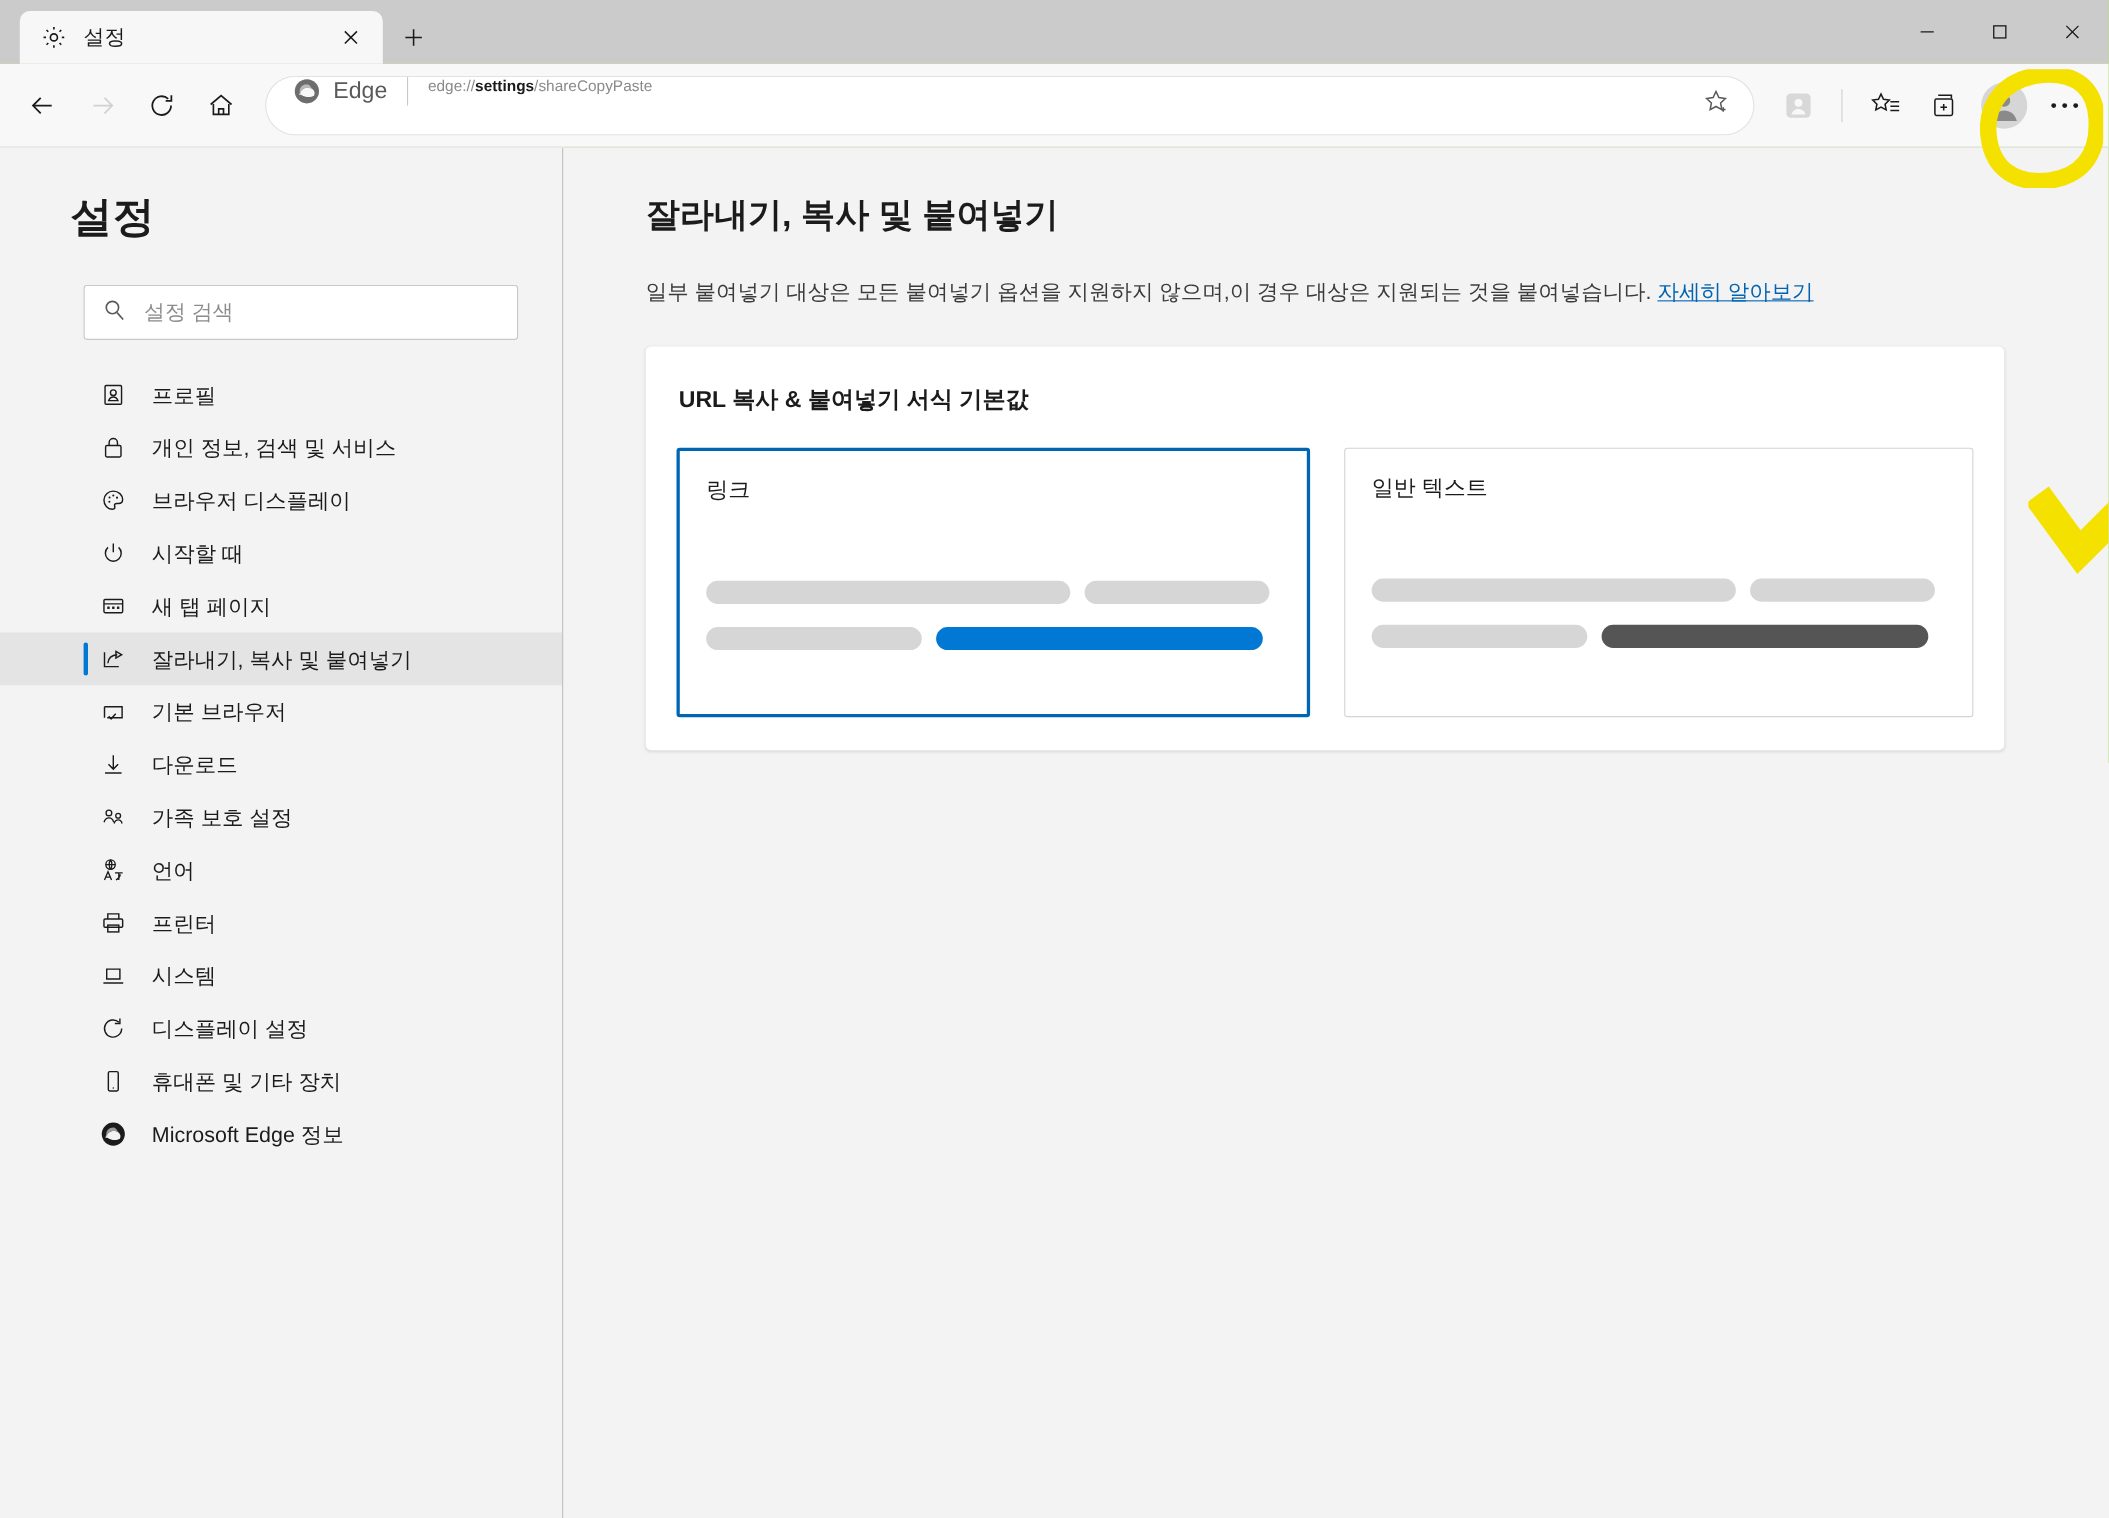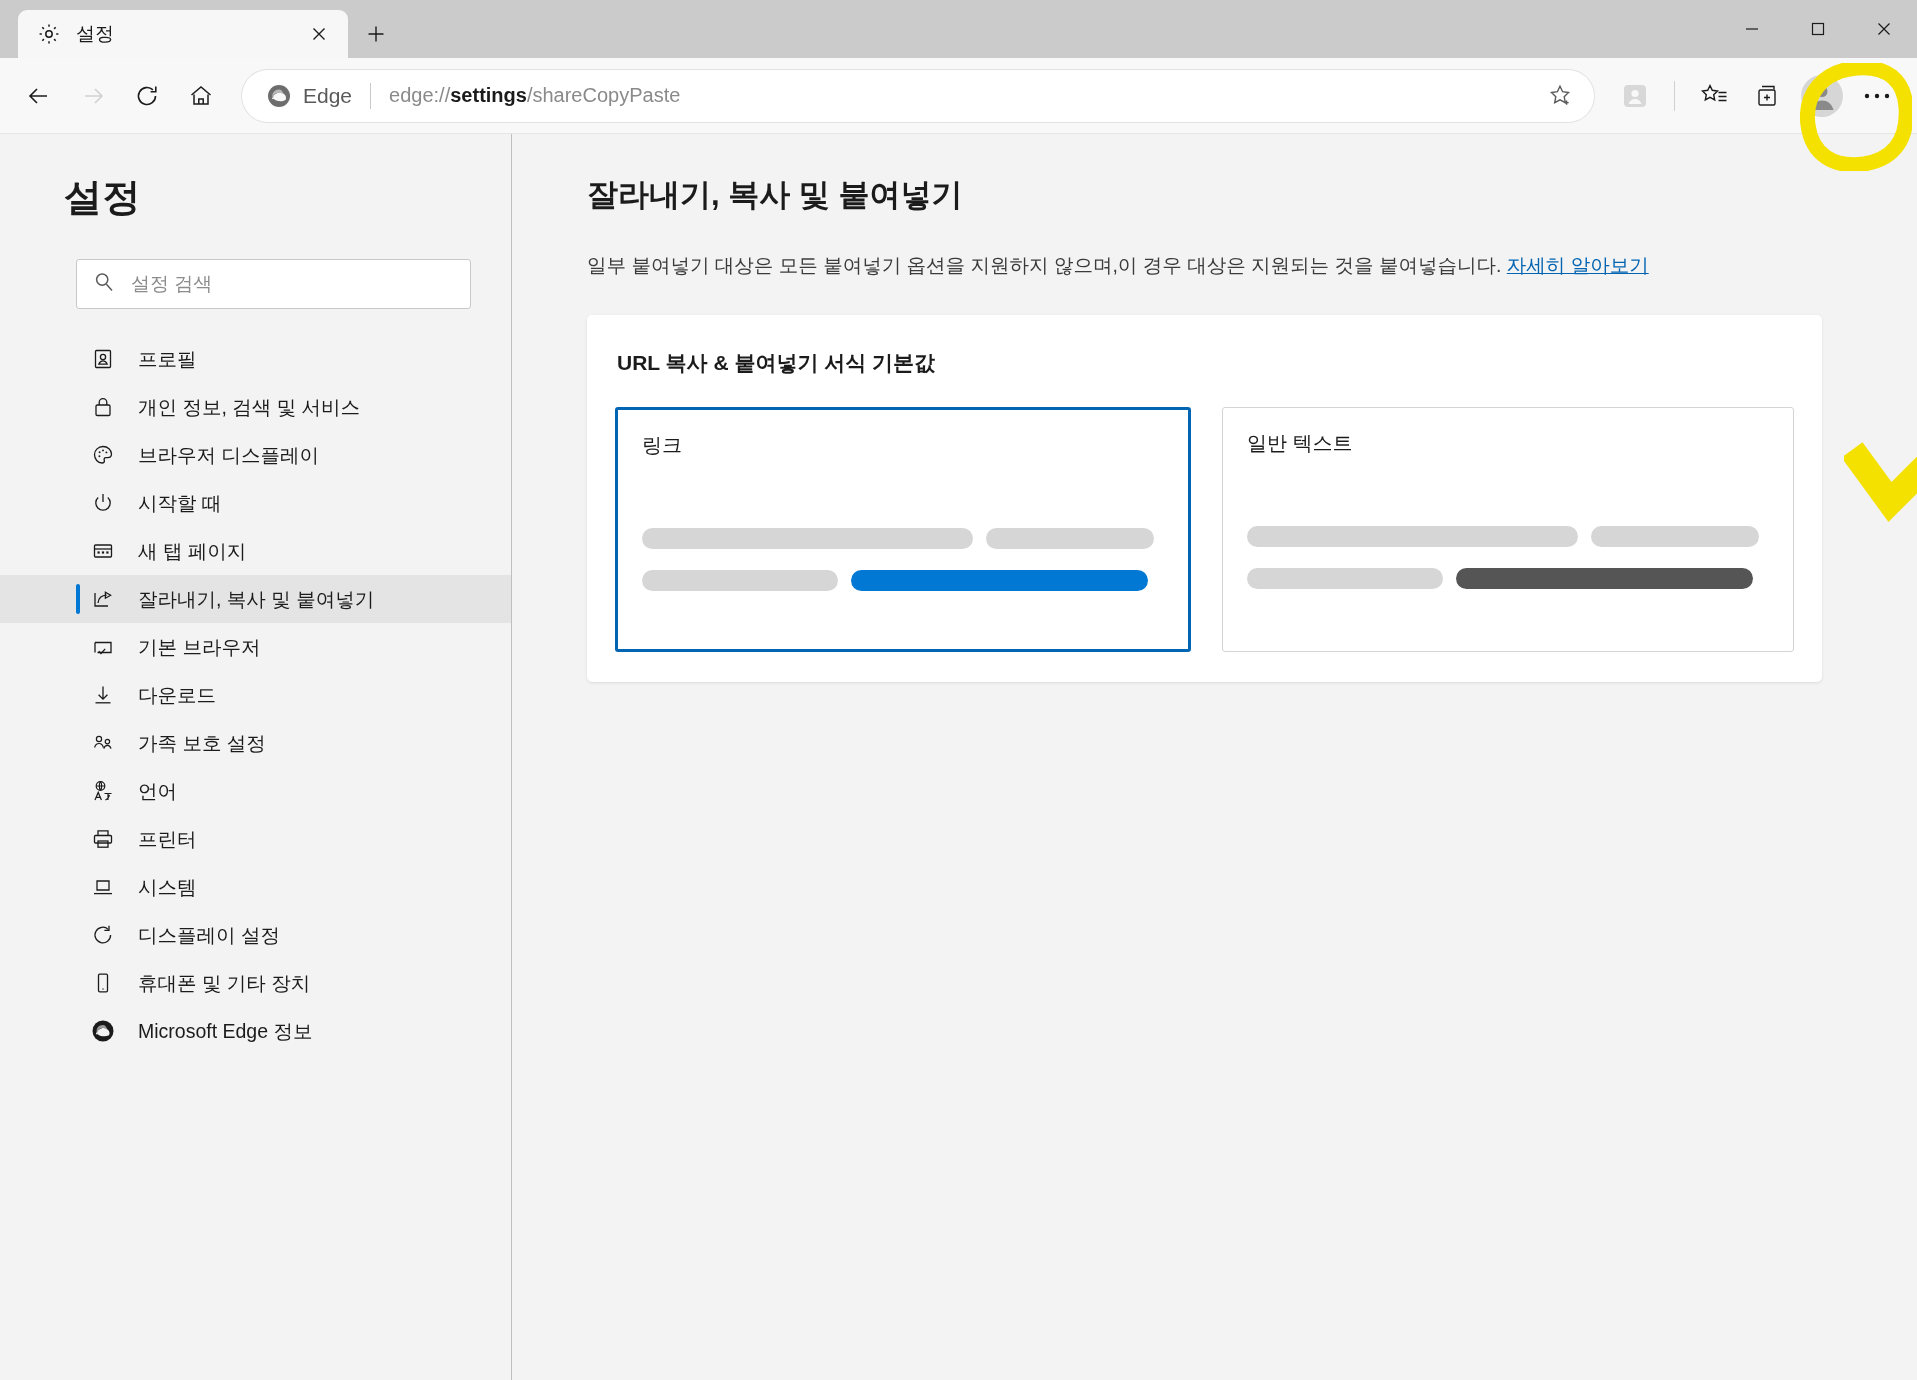--- a/index.html
+++ b/index.html
@@ -34,27 +34,27 @@
   
   .toolbar {
     height: 76px; flex: 0 0 76px; background: #f8f8f8;
     display: flex; align-items: center; padding: 0 14px; gap: 4px;
     border-bottom: 1px solid #e6e6e6; position: relative;
   }
   .tbtn { width: 50px; height: 50px; display: flex; align-items: center; justify-content: center; border-radius: 6px; flex: 0 0 50px; }
   .tbtn.disabled { opacity: .35; }
   .omnibox {
     flex: 1; height: 52px; background: #ffffff; border-radius: 26px;
-    display: flex; align-items: center; padding: 0 10px 0 24px; margin: 0 12px;
+    display: flex; align-items: flex-start; padding: 0 10px 0 24px; margin: 0 12px;
     box-shadow: 0 0 0 1px #e2e2e2;
   }
   .edge-brand { display: flex; align-items: center; gap: 11px; flex: 0 0 auto; }
   .edge-label { font-size: 21px; color: #5a5a5a; }
   .omni-sep { width: 1px; height: 26px; background: #c9c9c9; margin: 0 18px; flex: 0 0 1px; }
-  .url { font-size: 20px; color: #8a8a8a; white-space: nowrap; overflow: hidden; flex: 1; }
+  .url { font-size: 14px; color: #8a8a8a; white-space: nowrap; overflow: hidden; flex: 1; }
   .url b { color: #1b1b1b; font-weight: 700; }
   .star-btn { width: 46px; height: 46px; display:flex; align-items:center; justify-content:center; border-radius: 6px; flex: 0 0 46px; }
   .tb-sep { width: 1px; height: 30px; background: #d0d0d0; margin: 0 10px; flex: 0 0 1px; }
   .avatar { width: 42px; height: 42px; border-radius: 50%; background: #d6d6d6; display:flex; align-items:center; justify-content:center; flex:0 0 42px; margin: 0 4px; }
   .dots-btn { width: 52px; height: 52px; display: flex; align-items: center; justify-content: center; border-radius: 6px; flex: 0 0 52px; position: relative; }
 
   
   .annot-circle { position: absolute; right: 5px; top: 5px; width: 112px; height: 108px; pointer-events: none; }
 
   

